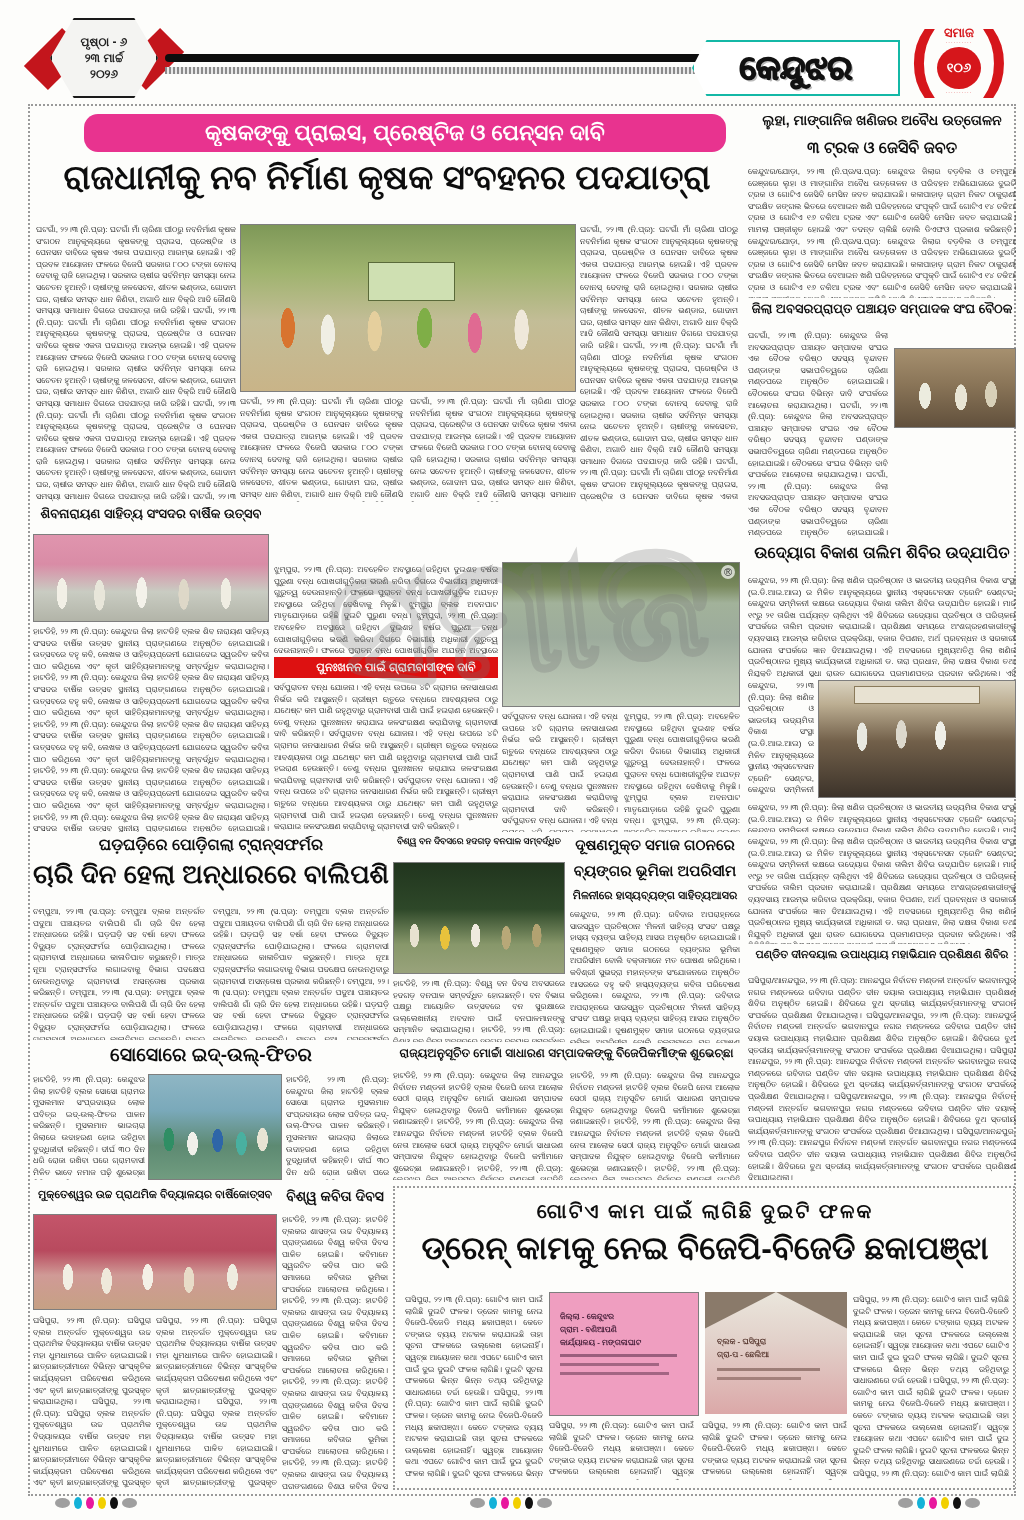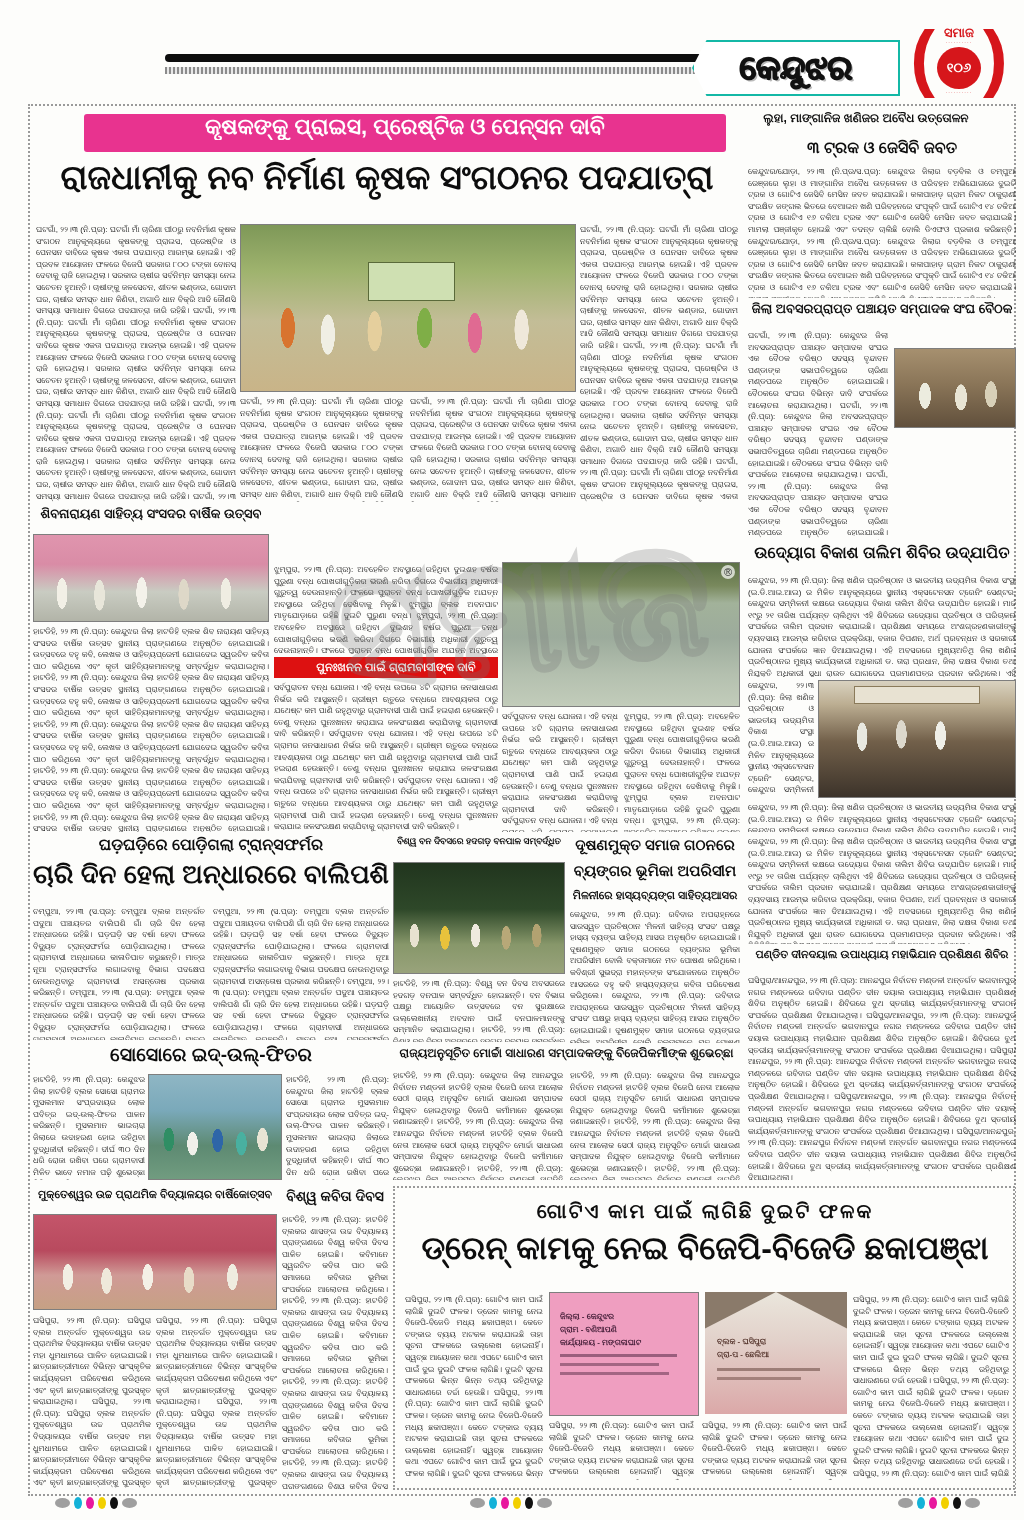--- a/index.html
+++ b/index.html
@@ -25,40 +25,49 @@
   .logo-mid{display:flex;flex-direction:column;align-items:center;margin:0 2px;}
   .logo-brand{font-size:13px;font-weight:800;color:#d6161b;line-height:1;}
   .logo-dots{font-size:5px;color:#d6161b;letter-spacing:1px;line-height:1.4;}
   .logo-circle{width:44px;height:42px;background:#d6161b;border-radius:50%;display:flex;align-items:center;justify-content:center;margin-top:1px;}
   .logo-circle span{color:#fff;font-weight:800;font-size:13px;}
   
   .frame{left:28px;top:104px;width:988px;height:1392px;border:2px dotted #9a9a9a;}
   .headline{font-weight:800;color:#0d0d0d;text-align:center;overflow:hidden;white-space:nowrap;line-height:1.15;}
   .body{font-size:8px;line-height:1.45;text-align:justify;color:#191919;overflow:hidden;word-break:break-word;}
   .photo{border:1px solid #7e7e7e;}
-  .kicker-pink{left:84px;top:114px;width:642px;height:38px;background:#e8338f;border-radius:3px;display:flex;align-items:flex-start;justify-content:center;}
+  .kicker-pink{left:84px;top:114px;width:642px;height:38px;background:#e8338f;border-radius:14px;display:flex;align-items:center;justify-content:center;}
   .kicker-pink span{color:#fff;font-weight:800;font-size:22px;white-space:nowrap;overflow:hidden;}
   .red-sub{background:#dd1111;color:#fff;font-weight:800;font-size:11.5px;display:flex;align-items:center;justify-content:center;overflow:hidden;white-space:nowrap;padding-left:20px;}
   .watermark{left:150px;top:520px;width:740px;font-size:165px;font-weight:800;transform:rotate(-6deg);color:transparent;
              -webkit-text-stroke:3px rgba(120,120,120,0.28);pointer-events:none;z-index:40;text-align:center;}
   .regmark{position:absolute;top:1496px;height:14px;display:flex;align-items:center;gap:4px;}
   .regmark i{display:block;border-radius:50%;}
   .rg{width:15px;height:10px;background:#9f9f9f;}
   .rc{width:8px;height:12px;background:#14b2d8;}
   .rm{width:8px;height:12px;background:#e8189e;}
   .ry{width:8px;height:12px;background:#f2d000;}
   .rk{width:8px;height:12px;background:#111;}
   .obox{left:393px;top:1186px;width:622px;height:304px;border:2px dotted #9a9a9a;background:#fdfdfb;}
   .plaq-line{font-size:8px;color:#47203a;font-weight:700;line-height:1.6;white-space:nowrap;overflow:hidden;}
 </style>
 </head>
 <body>
 
 <div class="page">
 
+  <div class="abs badge-wrap">
+    <div class="badge-wing l"></div>
+    <div class="badge-wing r"></div>
+    <div class="badge">
+      <div>ପୃଷ୍ଠା - ୬</div>
+      <div>୨୩ ମାର୍ଚ୍ଚ</div>
+      <div>୨୦୨୬</div>
+    </div>
+  </div>
   <div class="abs rule-black"></div>
   <div class="abs rule-hatch"></div>
   <div class="abs kendu-banner">
     <span>କେନ୍ଦୁଝର</span>
   </div>
   <div class="abs samaja-logo">
     <div class="brace">(</div>
     <div class="logo-mid">
       <div class="logo-brand">ସମାଜ</div>
       <div class="logo-dots">··········</div>
@@ -70,37 +79,37 @@
     <div class="brace">)</div>
   </div>
 
   <div class="abs frame"></div>
 
   <div class="abs watermark">ସମାଜ</div>
 
   <div class="abs kicker-pink">
     <span>କୃଷକଙ୍କୁ ପ୍ରାଇସ, ପ୍ରେଷ୍ଟିଜ ଓ ପେନ୍‌ସନ ଦାବି</span>
   </div>
-  <div class="abs headline" style="left:36px;top:158px;width:702px;height:56px;font-size:34px;">ରାଜଧାନୀକୁ ନବ ନିର୍ମାଣ କୃଷକ ସଂଗଠନର ପଦଯାତ୍ରା</div>
+  <div class="abs headline" style="left:36px;top:158px;width:702px;height:56px;font-size:34px;">ରାଜଧାନୀକୁ ନବ ନିର୍ମାଣ କୃଷକ ସଂବହନର ପଦଯାତ୍ରା</div>
   <div class="abs body" style="left:36px;top:224px;width:200px;height:278px;">ଘଟଗାଁ, ୨୨।୩ (ନି.ପ୍ର): ଘଟଗାଁ ମାଁ ଚାରିଣା ପୀଠରୁ ନବନିର୍ମାଣ କୃଷକ ସଂଗଠନ ଆନୁକୂଲ୍ୟରେ କୃଷକଙ୍କୁ ପ୍ରାଇସ, ପ୍ରେଷ୍ଟିଜ ଓ ପେନସନ ଦାବିରେ କୃଷକ ଏକତା ପଦଯାତ୍ରା ଆରମ୍ଭ ହୋଇଛି। ଏହି ପ୍ରବଳ ଆୟୋଜନ ଫଳରେ ବିଜେପି ସରକାର ୮୦୦ ଟଙ୍କା ବୋନସ୍ ଦେବାକୁ ରାଜି ହୋଇଥିଲା। ସରକାର ଚାଷୀର ସର୍ବନିମ୍ନ ସମସ୍ୟା ନେଇ ସଚେତନ ହୁଅନ୍ତି। ଚାଷୀଙ୍କୁ ଜଳସେଚନ, ଶୀତଳ ଭଣ୍ଡାର, ଗୋଦାମ ଘର, ଚାଷୀର ସମସ୍ତ ଧାନ କିଣିବା, ଅଗାଡି ଧାନ ବିକ୍ରି ଆଦି ଜୌଣସି ସମସ୍ୟା ସମାଧାନ ଦିଗରେ ପଦଯାତ୍ରା ଜାରି ରହିଛି। ଘଟଗାଁ, ୨୨।୩ (ନି.ପ୍ର): ଘଟଗାଁ ମାଁ ଚାରିଣା ପୀଠରୁ ନବନିର୍ମାଣ କୃଷକ ସଂଗଠନ ଆନୁକୂଲ୍ୟରେ କୃଷକଙ୍କୁ ପ୍ରାଇସ, ପ୍ରେଷ୍ଟିଜ ଓ ପେନସନ ଦାବିରେ କୃଷକ ଏକତା ପଦଯାତ୍ରା ଆରମ୍ଭ ହୋଇଛି। ଏହି ପ୍ରବଳ ଆୟୋଜନ ଫଳରେ ବିଜେପି ସରକାର ୮୦୦ ଟଙ୍କା ବୋନସ୍ ଦେବାକୁ ରାଜି ହୋଇଥିଲା। ସରକାର ଚାଷୀର ସର୍ବନିମ୍ନ ସମସ୍ୟା ନେଇ ସଚେତନ ହୁଅନ୍ତି। ଚାଷୀଙ୍କୁ ଜଳସେଚନ, ଶୀତଳ ଭଣ୍ଡାର, ଗୋଦାମ ଘର, ଚାଷୀର ସମସ୍ତ ଧାନ କିଣିବା, ଅଗାଡି ଧାନ ବିକ୍ରି ଆଦି ଜୌଣସି ସମସ୍ୟା ସମାଧାନ ଦିଗରେ ପଦଯାତ୍ରା ଜାରି ରହିଛି। ଘଟଗାଁ, ୨୨।୩ (ନି.ପ୍ର): ଘଟଗାଁ ମାଁ ଚାରିଣା ପୀଠରୁ ନବନିର୍ମାଣ କୃଷକ ସଂଗଠନ ଆନୁକୂଲ୍ୟରେ କୃଷକଙ୍କୁ ପ୍ରାଇସ, ପ୍ରେଷ୍ଟିଜ ଓ ପେନସନ ଦାବିରେ କୃଷକ ଏକତା ପଦଯାତ୍ରା ଆରମ୍ଭ ହୋଇଛି। ଏହି ପ୍ରବଳ ଆୟୋଜନ ଫଳରେ ବିଜେପି ସରକାର ୮୦୦ ଟଙ୍କା ବୋନସ୍ ଦେବାକୁ ରାଜି ହୋଇଥିଲା। ସରକାର ଚାଷୀର ସର୍ବନିମ୍ନ ସମସ୍ୟା ନେଇ ସଚେତନ ହୁଅନ୍ତି। ଚାଷୀଙ୍କୁ ଜଳସେଚନ, ଶୀତଳ ଭଣ୍ଡାର, ଗୋଦାମ ଘର, ଚାଷୀର ସମସ୍ତ ଧାନ କିଣିବା, ଅଗାଡି ଧାନ ବିକ୍ରି ଆଦି ଜୌଣସି ସମସ୍ୟା ସମାଧାନ ଦିଗରେ ପଦଯାତ୍ରା ଜାରି ରହିଛି। ଘଟଗାଁ, ୨୨।୩ (ନି.ପ୍ର): ଘଟଗାଁ ମାଁ ଚାରିଣା ପୀଠରୁ ନବନିର୍ମାଣ କୃଷକ ସଂଗଠନ ଆନୁକୂଲ୍ୟରେ କୃଷକଙ୍କୁ ପ୍ରାଇସ, ପ୍ରେଷ୍ଟିଜ ଓ ପେନସନ ଦାବିରେ କୃଷକ ଏକତା ପଦଯାତ୍ରା ଆରମ୍ଭ ହୋଇଛି। ଏହି ପ୍ରବଳ ଆୟୋଜନ ଫଳରେ ବିଜେପି ସରକାର ୮୦୦ ଟଙ୍କା ବୋନସ୍ ଦେବାକୁ ରାଜି ହୋଇଥିଲା। ସରକାର ଚାଷୀର ସର୍ବନିମ୍ନ ସମସ୍ୟା ନେଇ ସଚେତନ ହୁଅନ୍ତି। ଚାଷୀଙ୍କୁ ଜଳସେଚନ, ଶୀତଳ ଭଣ୍ଡାର, ଗୋଦାମ ଘର, ଚାଷୀର ସମସ୍ତ ଧାନ କିଣିବା, ଅଗାଡି ଧାନ ବିକ୍ରି ଆଦି ଜୌଣସି ସମସ୍ୟା ସମାଧାନ ଦିଗରେ ପଦଯାତ୍ରା ଜାରି ରହିଛି।</div>
   <div class="abs photo" style="left:240px;top:224px;width:336px;height:168px;background:
        radial-gradient(12px 34px at 14% 62%,#d8742f 58%,transparent 60%),
        radial-gradient(12px 34px at 26% 66%,#f0efe4 58%,transparent 60%),
        radial-gradient(12px 34px at 40% 64%,#e5cf9d 58%,transparent 60%),
        radial-gradient(13px 34px at 55% 62%,#7fae47 58%,transparent 60%),
        radial-gradient(12px 34px at 70% 65%,#e06a92 58%,transparent 60%),
        radial-gradient(12px 34px at 84% 63%,#efe8da 58%,transparent 60%),
        linear-gradient(180deg,#7e9858 0%,#9fb36e 28%,#c3bd97 58%,#c9b488 100%);">
     <div style="position:absolute;left:38%;top:22%;width:26%;height:24%;background:#cfe0b2;border:1px solid #5a6a3a;"></div>
   </div>
   <div class="abs body" style="left:240px;top:396px;width:163px;height:106px;">ଘଟଗାଁ, ୨୨।୩ (ନି.ପ୍ର): ଘଟଗାଁ ମାଁ ଚାରିଣା ପୀଠରୁ ନବନିର୍ମାଣ କୃଷକ ସଂଗଠନ ଆନୁକୂଲ୍ୟରେ କୃଷକଙ୍କୁ ପ୍ରାଇସ, ପ୍ରେଷ୍ଟିଜ ଓ ପେନସନ ଦାବିରେ କୃଷକ ଏକତା ପଦଯାତ୍ରା ଆରମ୍ଭ ହୋଇଛି। ଏହି ପ୍ରବଳ ଆୟୋଜନ ଫଳରେ ବିଜେପି ସରକାର ୮୦୦ ଟଙ୍କା ବୋନସ୍ ଦେବାକୁ ରାଜି ହୋଇଥିଲା। ସରକାର ଚାଷୀର ସର୍ବନିମ୍ନ ସମସ୍ୟା ନେଇ ସଚେତନ ହୁଅନ୍ତି। ଚାଷୀଙ୍କୁ ଜଳସେଚନ, ଶୀତଳ ଭଣ୍ଡାର, ଗୋଦାମ ଘର, ଚାଷୀର ସମସ୍ତ ଧାନ କିଣିବା, ଅଗାଡି ଧାନ ବିକ୍ରି ଆଦି ଜୌଣସି ସମସ୍ୟା ସମାଧାନ ଦିଗରେ ପଦଯାତ୍ରା ଜାରି ରହିଛି।</div>
   <div class="abs body" style="left:410px;top:396px;width:166px;height:106px;">ଘଟଗାଁ, ୨୨।୩ (ନି.ପ୍ର): ଘଟଗାଁ ମାଁ ଚାରିଣା ପୀଠରୁ ନବନିର୍ମାଣ କୃଷକ ସଂଗଠନ ଆନୁକୂଲ୍ୟରେ କୃଷକଙ୍କୁ ପ୍ରାଇସ, ପ୍ରେଷ୍ଟିଜ ଓ ପେନସନ ଦାବିରେ କୃଷକ ଏକତା ପଦଯାତ୍ରା ଆରମ୍ଭ ହୋଇଛି। ଏହି ପ୍ରବଳ ଆୟୋଜନ ଫଳରେ ବିଜେପି ସରକାର ୮୦୦ ଟଙ୍କା ବୋନସ୍ ଦେବାକୁ ରାଜି ହୋଇଥିଲା। ସରକାର ଚାଷୀର ସର୍ବନିମ୍ନ ସମସ୍ୟା ନେଇ ସଚେତନ ହୁଅନ୍ତି। ଚାଷୀଙ୍କୁ ଜଳସେଚନ, ଶୀତଳ ଭଣ୍ଡାର, ଗୋଦାମ ଘର, ଚାଷୀର ସମସ୍ତ ଧାନ କିଣିବା, ଅଗାଡି ଧାନ ବିକ୍ରି ଆଦି ଜୌଣସି ସମସ୍ୟା ସମାଧାନ ଦିଗରେ ପଦଯାତ୍ରା ଜାରି ରହିଛି।</div>
   <div class="abs body" style="left:580px;top:224px;width:158px;height:278px;">ଘଟଗାଁ, ୨୨।୩ (ନି.ପ୍ର): ଘଟଗାଁ ମାଁ ଚାରିଣା ପୀଠରୁ ନବନିର୍ମାଣ କୃଷକ ସଂଗଠନ ଆନୁକୂଲ୍ୟରେ କୃଷକଙ୍କୁ ପ୍ରାଇସ, ପ୍ରେଷ୍ଟିଜ ଓ ପେନସନ ଦାବିରେ କୃଷକ ଏକତା ପଦଯାତ୍ରା ଆରମ୍ଭ ହୋଇଛି। ଏହି ପ୍ରବଳ ଆୟୋଜନ ଫଳରେ ବିଜେପି ସରକାର ୮୦୦ ଟଙ୍କା ବୋନସ୍ ଦେବାକୁ ରାଜି ହୋଇଥିଲା। ସରକାର ଚାଷୀର ସର୍ବନିମ୍ନ ସମସ୍ୟା ନେଇ ସଚେତନ ହୁଅନ୍ତି। ଚାଷୀଙ୍କୁ ଜଳସେଚନ, ଶୀତଳ ଭଣ୍ଡାର, ଗୋଦାମ ଘର, ଚାଷୀର ସମସ୍ତ ଧାନ କିଣିବା, ଅଗାଡି ଧାନ ବିକ୍ରି ଆଦି ଜୌଣସି ସମସ୍ୟା ସମାଧାନ ଦିଗରେ ପଦଯାତ୍ରା ଜାରି ରହିଛି। ଘଟଗାଁ, ୨୨।୩ (ନି.ପ୍ର): ଘଟଗାଁ ମାଁ ଚାରିଣା ପୀଠରୁ ନବନିର୍ମାଣ କୃଷକ ସଂଗଠନ ଆନୁକୂଲ୍ୟରେ କୃଷକଙ୍କୁ ପ୍ରାଇସ, ପ୍ରେଷ୍ଟିଜ ଓ ପେନସନ ଦାବିରେ କୃଷକ ଏକତା ପଦଯାତ୍ରା ଆରମ୍ଭ ହୋଇଛି। ଏହି ପ୍ରବଳ ଆୟୋଜନ ଫଳରେ ବିଜେପି ସରକାର ୮୦୦ ଟଙ୍କା ବୋନସ୍ ଦେବାକୁ ରାଜି ହୋଇଥିଲା। ସରକାର ଚାଷୀର ସର୍ବନିମ୍ନ ସମସ୍ୟା ନେଇ ସଚେତନ ହୁଅନ୍ତି। ଚାଷୀଙ୍କୁ ଜଳସେଚନ, ଶୀତଳ ଭଣ୍ଡାର, ଗୋଦାମ ଘର, ଚାଷୀର ସମସ୍ତ ଧାନ କିଣିବା, ଅଗାଡି ଧାନ ବିକ୍ରି ଆଦି ଜୌଣସି ସମସ୍ୟା ସମାଧାନ ଦିଗରେ ପଦଯାତ୍ରା ଜାରି ରହିଛି। ଘଟଗାଁ, ୨୨।୩ (ନି.ପ୍ର): ଘଟଗାଁ ମାଁ ଚାରିଣା ପୀଠରୁ ନବନିର୍ମାଣ କୃଷକ ସଂଗଠନ ଆନୁକୂଲ୍ୟରେ କୃଷକଙ୍କୁ ପ୍ରାଇସ, ପ୍ରେଷ୍ଟିଜ ଓ ପେନସନ ଦାବିରେ କୃଷକ ଏକତା ପଦଯାତ୍ରା ଆରମ୍ଭ ହୋଇଛି। ଏହି ପ୍ରବଳ ଆୟୋଜନ ଫଳରେ ବିଜେପି ସରକାର ୮୦୦ ଟଙ୍କା ବୋନସ୍ ଦେବାକୁ ରାଜି ହୋଇଥିଲା। ସରକାର ଚାଷୀର ସର୍ବନିମ୍ନ ସମସ୍ୟା ନେଇ ସଚେତନ ହୁଅନ୍ତି। ଚାଷୀଙ୍କୁ ଜଳସେଚନ, ଶୀତଳ ଭଣ୍ଡାର, ଗୋଦାମ ଘର, ଚାଷୀର ସମସ୍ତ ଧାନ କିଣିବା, ଅଗାଡି ଧାନ ବିକ୍ରି ଆଦି ଜୌଣସି ସମସ୍ୟା ସମାଧାନ ଦିଗରେ ପଦଯାତ୍ରା ଜାରି ରହିଛି।</div>
 
-  <div class="abs headline" style="left: 732px; top: 112px; width: 268px; height: 26px; font-size: 12px;">ଲୁହା, ମାଙ୍ଗାନିଜ ଖଣିଜର ଅବୈଧ ଉତ୍ତୋଳନ</div>
+  <div class="abs headline" style="left: 748px; top: 112px; width: 268px; height: 26px; font-size: 14px;">ଲୁହା, ମାଙ୍ଗାନିଜ ଖଣିଜର ଅବୈଧ ଉତ୍ତୋଳନ</div>
   <div class="abs headline" style="left:748px;top:139px;width:268px;height:24px;font-size:16px;">୩ ଟ୍ରକ ଓ ଜେସିବି ଜବତ</div>
   <div class="abs body" style="left:748px;top:166px;width:268px;height:132px;">କେନ୍ଦୁଝର/ଯୋଡ଼ା, ୨୨।୩ (ନି.ପ୍ର/ସ.ପ୍ର): କେନ୍ଦୁଝର ଜିଲାର ବଡ଼ବିଲ ଓ ଚମ୍ପୁଆ ରେଞ୍ଜରେ ଲୁହା ଓ ମାଙ୍ଗାନିଜ ଅବୈଧ ଉତ୍ତୋଳନ ଓ ପରିବହନ ଅଭିଯୋଗରେ ଦୁଇଟି ଟ୍ରକ ଓ ଗୋଟିଏ ଜେସିବି ମେସିନ ଜବତ କରାଯାଇଛି। କଳାପାହାଡ଼ ଗ୍ରାମ ନିକଟ ଠାକୁରାଣୀ ସଂରକ୍ଷିତ ଜଙ୍ଗଲ ଭିତରେ ବେଆଇନ ଖଣି ପରିବହନରେ ସଂପୃକ୍ତି ପାଇଁ ଗୋଟିଏ ୧୪ ଚକିଆ ଟ୍ରକ ଓ ଗୋଟିଏ ୧୬ ଚକିଆ ଟ୍ରକ ଏବଂ ଗୋଟିଏ ଜେସିବି ମେସିନ ଜବତ କରାଯାଇଛି। ମାମଲା ପଞ୍ଜୀକୃତ ହୋଇଛି ଏବଂ ତଦନ୍ତ ଚାଲିଛି ବୋଲି ଡିଏଫଓ ପ୍ରକାଶ କରିଛନ୍ତି। କେନ୍ଦୁଝର/ଯୋଡ଼ା, ୨୨।୩ (ନି.ପ୍ର/ସ.ପ୍ର): କେନ୍ଦୁଝର ଜିଲାର ବଡ଼ବିଲ ଓ ଚମ୍ପୁଆ ରେଞ୍ଜରେ ଲୁହା ଓ ମାଙ୍ଗାନିଜ ଅବୈଧ ଉତ୍ତୋଳନ ଓ ପରିବହନ ଅଭିଯୋଗରେ ଦୁଇଟି ଟ୍ରକ ଓ ଗୋଟିଏ ଜେସିବି ମେସିନ ଜବତ କରାଯାଇଛି। କଳାପାହାଡ଼ ଗ୍ରାମ ନିକଟ ଠାକୁରାଣୀ ସଂରକ୍ଷିତ ଜଙ୍ଗଲ ଭିତରେ ବେଆଇନ ଖଣି ପରିବହନରେ ସଂପୃକ୍ତି ପାଇଁ ଗୋଟିଏ ୧୪ ଚକିଆ ଟ୍ରକ ଓ ଗୋଟିଏ ୧୬ ଚକିଆ ଟ୍ରକ ଏବଂ ଗୋଟିଏ ଜେସିବି ମେସିନ ଜବତ କରାଯାଇଛି। ମାମଲା ପଞ୍ଜୀକୃତ ହୋଇଛି ଏବଂ ତଦନ୍ତ ଚାଲିଛି ବୋଲି ଡିଏଫଓ ପ୍ରକାଶ କରିଛନ୍ତି।</div>
 
   <div class="abs headline" style="left: 748px; top: 302px; width: 268px; height: 26px; font-size: 13px;">ଜିଲା ଅବସରପ୍ରାପ୍ତ ପଞ୍ଚାୟତ ସମ୍ପାଦକ ସଂଘ ବୈଠକ</div>
   <div class="abs" style="left:748px;top:330px;width:268px;height:210px;overflow:hidden;">
     <div class="photo" style="float:right;width:122px;height:80px;margin:18px 0 4px 6px;background:
          radial-gradient(10px 22px at 25% 60%,#ececdf 58%,transparent 60%),
          radial-gradient(10px 22px at 55% 62%,#e8e4d4 58%,transparent 60%),
          radial-gradient(10px 22px at 80% 58%,#d8d0b8 58%,transparent 60%),
          linear-gradient(180deg,#a6906f 0%,#8a7558 45%,#61503c 100%);"></div>

